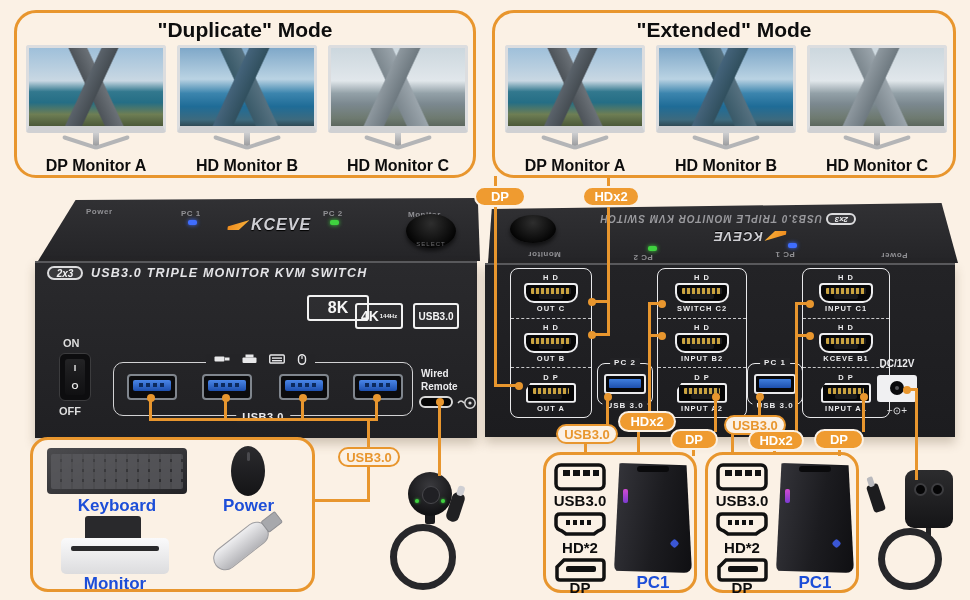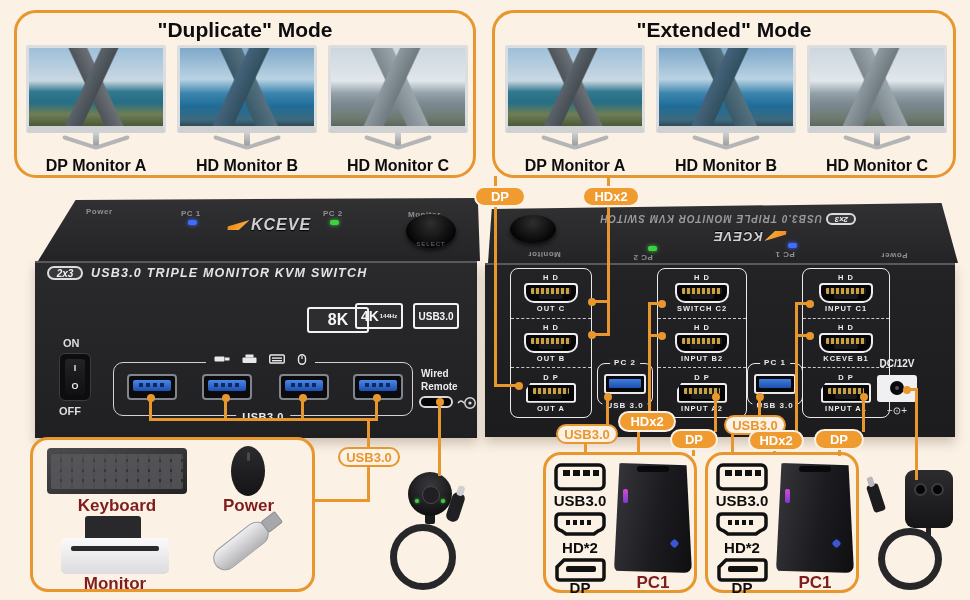--- a/index.html
+++ b/index.html
@@ -89,21 +89,21 @@
   .port-dp::after{content:"";position:absolute;left:12px;right:12px;bottom:2px;height:5px;background:#1a1a1c;border-radius:2px;}
   .port-usb3{position:relative;width:42px;height:20px;background:#08080a;border:2px solid #e9e9eb;border-radius:3px;}
   .port-usb3::before{content:"";position:absolute;left:3px;right:3px;top:3px;height:9px;border-radius:1px;
         background:linear-gradient(#3f7ede,#1d4fae);}
   .gtag{position:absolute;left:50%;transform:translateX(-50%);background:#222225;padding:0 4px;color:#ececee;
         font-size:8px;font-weight:bold;letter-spacing:1px;white-space:nowrap;}
   .rot180{transform:rotate(180deg);}
 
   
   .obox{position:absolute;border:3px solid #e8962e;border-radius:18px;z-index:4;background:#fbf1e5;}
-  .cap{position:absolute;text-align:center;font-size:17px;font-weight:600;color:#7f1d1d;}
+  .cap{position:absolute;text-align:center;font-size:17px;font-weight:600;color:#1d4ed8;}
   .kbd{position:absolute;background:linear-gradient(160deg,#4c4c4f,#232326);border-radius:4px;}
   .kbd::before{content:"";position:absolute;left:4px;right:4px;top:6px;bottom:5px;
         background:repeating-linear-gradient(90deg,#5a5a5e 0 9px,rgba(0,0,0,0) 9px 11px),
                    repeating-linear-gradient(0deg,#535356 0 7px,rgba(0,0,0,0) 7px 10px);opacity:0.8;border-radius:2px;}
   .mouse{position:absolute;background:linear-gradient(#2b2b2e,#141416);border-radius:17px/25px;}
   .mouse::before{content:"";position:absolute;left:50%;top:6px;width:3px;height:9px;margin-left:-1px;background:#4a4a4e;border-radius:2px;}
   .printer-top{position:absolute;background:#29292c;border-radius:3px 3px 0 0;}
   .printer-body{position:absolute;background:linear-gradient(#fafafb,#dcdcde);border-radius:5px;}
   .printer-body::before{content:"";position:absolute;left:10px;right:10px;top:8px;height:5px;background:#2a2a2c;border-radius:2px;}
   .flash{position:absolute;transform:rotate(-38deg);}
@@ -201,21 +201,21 @@
         <span>KCEVE</span>
       </div>
       <div class="knob" style="left:368px;top:16px;width:50px;height:34px;">
         <span class="klabel">SELECT</span>
       </div>
     </div>
     <div class="face" style="top:63px;height:177px;">
       <div class="model-badge" style="left:12px;top:3px;width:36px;height:14px;">2x3</div>
       <div class="model-text" style="left:56px;top:3px;">USB3.0 TRIPLE MONITOR KVM SWITCH</div>
 
-      <div class="spec" style="left:272px;top:44px;width:62px;height:26px;font-size:16px;">8K</div>
+      <div class="spec" style="left:272px;top:32px;width:62px;height:26px;font-size:16px;">8K</div>
       <div class="spec" style="left:320px;top:40px;width:48px;height:26px;font-size:14px;gap:1px;">
         <span>4K</span>
           <span style="font-size:6px;">144Hz</span>
       </div>
       <div class="spec" style="left:378px;top:40px;width:46px;height:26px;font-size:10px;">USB3.0</div>
 
       <div class="onoff" style="left:28px;top:74px;">ON</div>
       <div class="rocker" style="left:24px;top:90px;">
         <div class="inner">
           <div>I</div>

